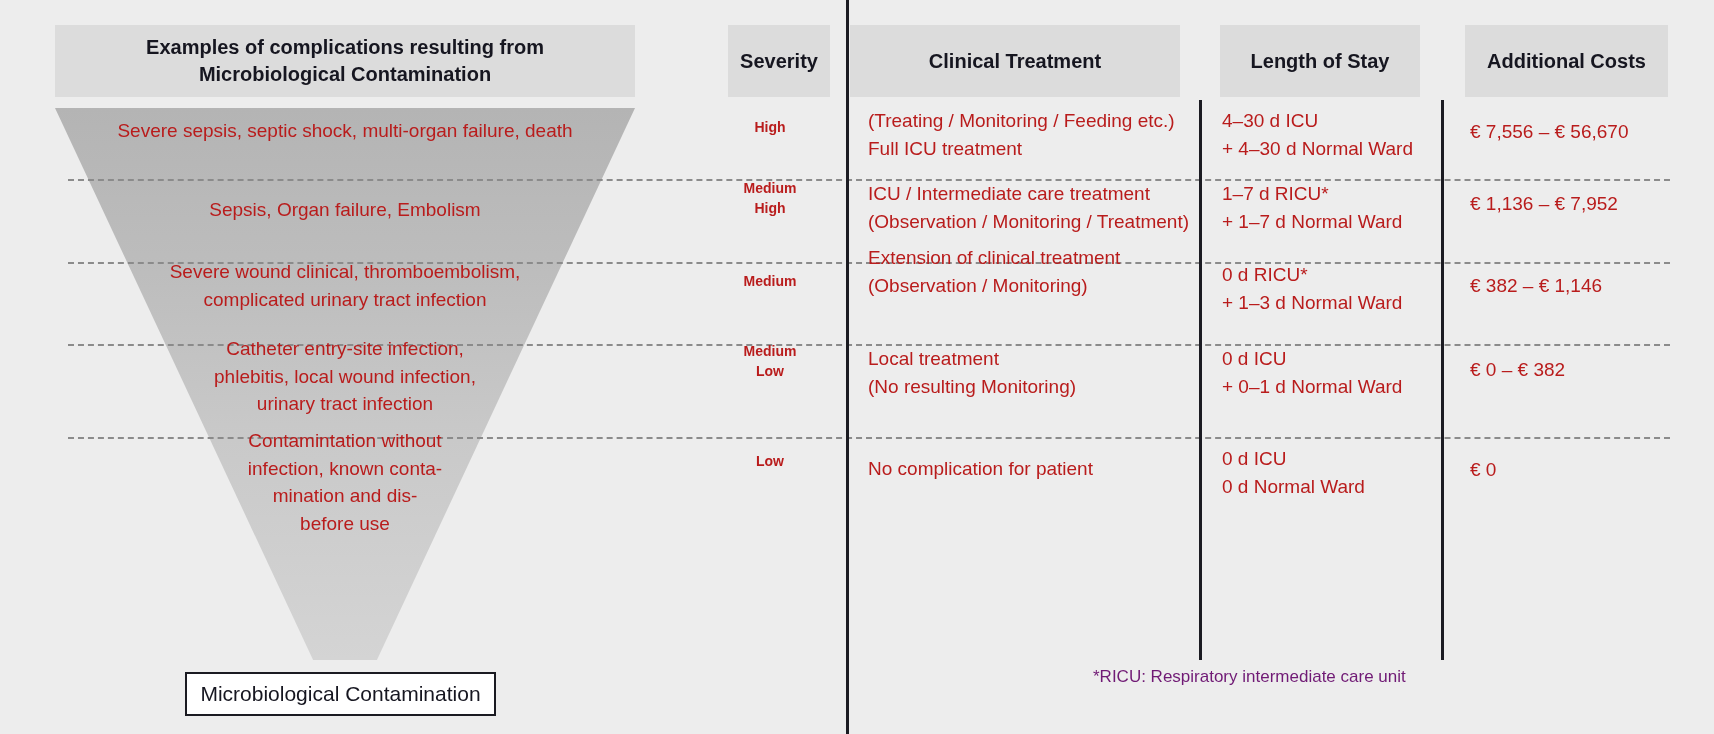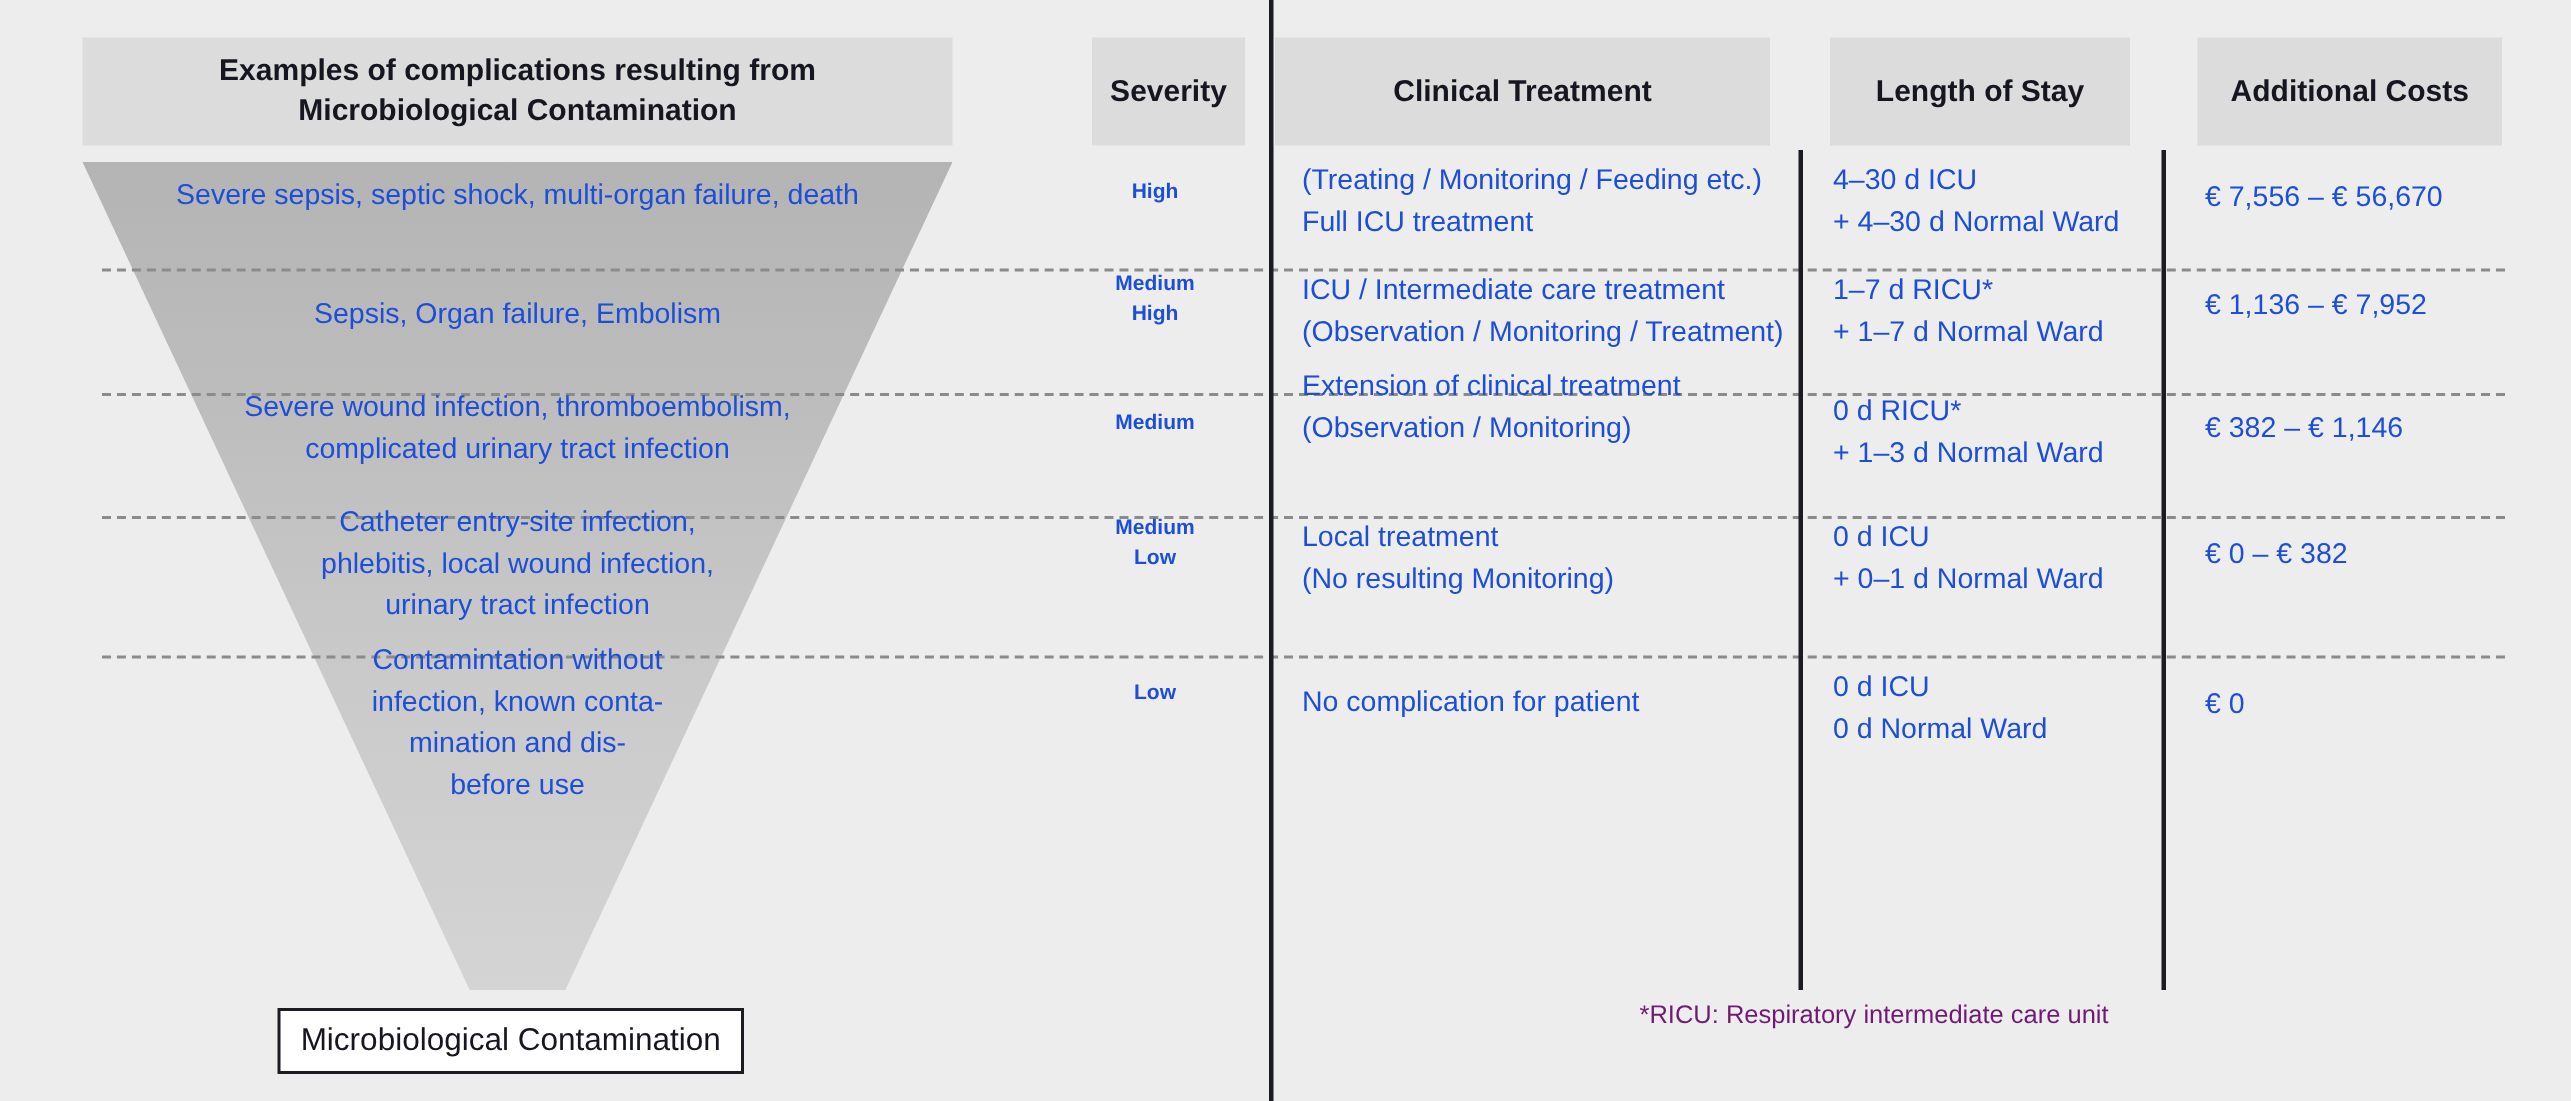--- a/index.html
+++ b/index.html
@@ -48,21 +48,21 @@
     z-index:3;
   }
 
   
   .vrule{position:absolute;width:3px;background:#1b1b22;z-index:4;}
   #vrule-main{left:846px;top:0px;height:734px;}
   #vrule-a{left:1199px;top:100px;height:560px;}
   #vrule-b{left:1441px;top:100px;height:560px;}
 
   
-  .cell{position:absolute;z-index:5;font-size:19px;line-height:1.45;color:#1d4ed8;}
+  .cell{position:absolute;z-index:5;font-size:19px;line-height:1.45;color:#b91c1c;}
   .cell.examples{text-align:center;}
   .cell.severity{text-align:center;font-weight:bold;font-size:14px;line-height:1.4;}
   .cell.left{text-align:left;}
 
   .col-examples{left:60px;width:570px;}
   .col-severity{left:700px;width:140px;}
   .col-treatment{left:868px;width:325px;}
   .col-stay{left:1222px;width:215px;}
   .col-costs{left:1470px;width:230px;}
 
@@ -138,21 +138,21 @@
   </div>
   <div class="cell left col-stay" style="top:180px;">
     <div>1–7 d RICU*</div>
     <div>+ 1–7 d Normal Ward</div>
   </div>
   <div class="cell left col-costs" style="top:190px;">
     <div>€ 1,136 – € 7,952</div>
   </div>
 
   <div class="cell examples col-examples" style="top:258px;">
-    <div>Severe wound infection, thromboembolism,</div>
+    <div>Severe wound clinical, thromboembolism,</div>
     <div>complicated urinary tract infection</div>
   </div>
   <div class="cell severity col-severity" style="top:272px;">
     <div>Medium</div>
   </div>
   <div class="cell left col-treatment" style="top:244px;">
     <div>Extension of clinical treatment</div>
     <div>(Observation / Monitoring)</div>
   </div>
   <div class="cell left col-stay" style="top:261px;">

